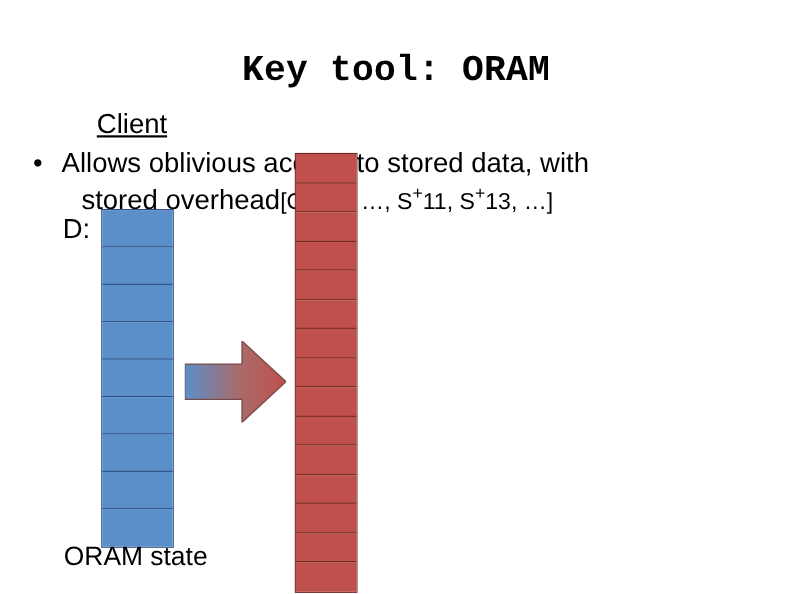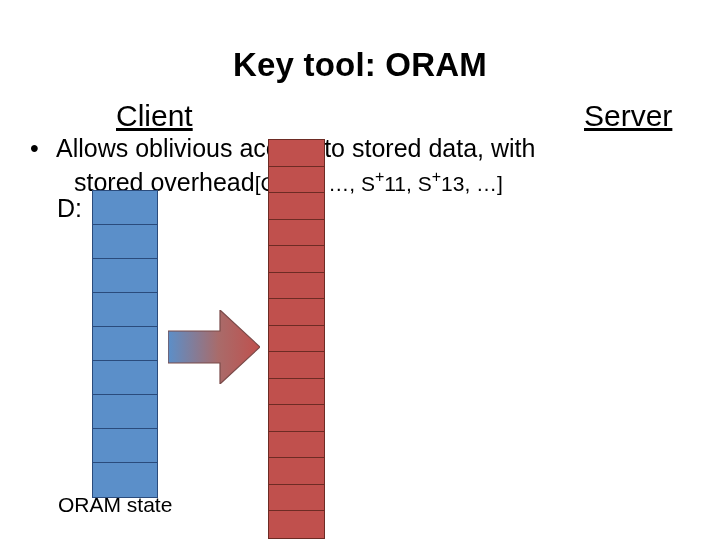--- a/index.html
+++ b/index.html
@@ -27,28 +27,28 @@
   #slide-title {
     position: absolute;
     left: 0;
     top: 46px;
     width: 720px;
     text-align: center;
     font-size: 33px;
     font-weight: bold;
     letter-spacing: 0.2px;
     white-space: nowrap;
+    font-family: Liberation Mono, monospace;
   }
 
   .col-label {
     position: absolute;
-    font-size: 30px;
+    font-size: 25px;
     text-decoration: underline;
     white-space: nowrap;
-    margin-left: 28px;
   }
   #client-label {
     left: 88px;
     top: 99px;
   }
   #server-label {
     left: 556px;
     top: 99px;
   }
 
@@ -90,21 +90,21 @@
     left: 57px;
     top: 194px;
     font-size: 25px;
     white-space: nowrap;
   }
 
   #oram-state-label {
     position: absolute;
     left: 58px;
     top: 493px;
-    font-size: 21px;
+    font-size: 24px;
     white-space: nowrap;
   }
 
   
   #client-stack {
     position: absolute;
     left: 92px;
     top: 190px;
     width: 66px;
     border: 1px solid #2a4b7c;
@@ -149,21 +149,20 @@
   }
 </style>
 </head>
 <body>
 
 <div id="slide">
 
   <div id="slide-title">Key tool: ORAM</div>
 
   <div id="client-label" class="col-label">Client</div>
-  <div id="server-label" class="col-label">Server</div>
 
   <div id="bullet-block">
     <div id="bullet-line1">
       <span id="bullet-dot">•</span><span>Allows oblivious access to stored data, with</span>
     </div>
     <div id="bullet-line2">
       <span>stored overhead</span><span class="small-ref">[GO96, …, S</span><span class="sup">+</span><span class="small-ref">11,  S</span><span class="sup">+</span><span class="small-ref">13, …]</span>
     </div>
   </div>
 

